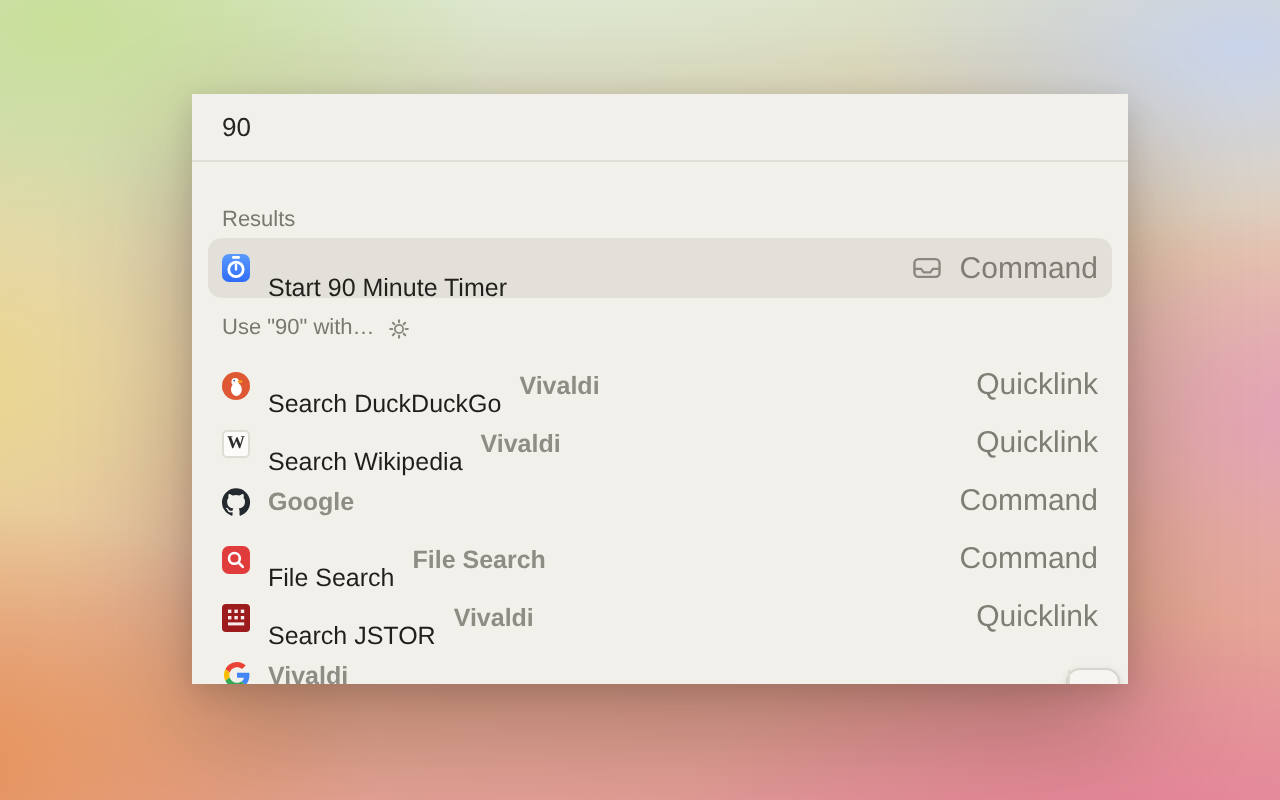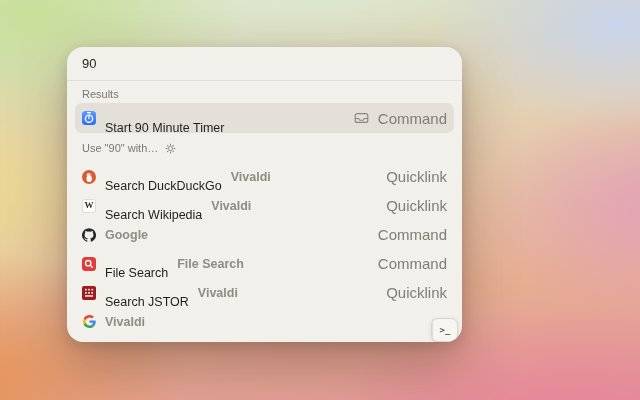--- a/index.html
+++ b/index.html
@@ -10,34 +10,34 @@
       radial-gradient(55% 50% at 88% 110%, rgba(231,128,152,.95), rgba(231,128,152,0) 68%),
       radial-gradient(45% 42% at 104% 52%, rgba(226,158,188,.9), rgba(226,158,188,0) 65%),
       radial-gradient(42% 38% at 97% 6%, rgba(200,212,238,.95), rgba(200,212,238,0) 70%),
       radial-gradient(52% 48% at -6% 95%, rgba(229,143,84,.95), rgba(229,143,84,0) 68%),
       radial-gradient(42% 50% at -5% 48%, rgba(236,215,138,.95), rgba(236,215,138,0) 66%),
       radial-gradient(48% 44% at 5% 3%, rgba(199,223,150,.92), rgba(199,223,150,0) 70%),
       radial-gradient(60% 42% at 45% -10%, rgba(223,236,215,.95), rgba(223,236,215,0) 72%),
       linear-gradient(170deg,#d6e2c4 0%,#e4d2b4 38%,#e7af92 72%,#e2969c 100%);
   }
 
-  .panel{position:absolute;left:67px;top:47px;width:395px;height:295px;
-    background:#f2f0eb;border-radius:16px;overflow:hidden;
+  .panel{position:absolute;left:96px;top:47px;width:468px;height:295px;
+    background:#f2f0eb;border-radius:0;overflow:hidden;
     box-shadow:0 24px 55px rgba(70,35,30,.35),0 4px 14px rgba(0,0,0,.14);}
 
   .search-row{height:33px;display:flex;align-items:center;padding:0 15px;
     border-bottom:1px solid #e1ded7;}
   .search-row input{border:none;outline:none;background:transparent;width:100%;
     font-family:"Liberation Sans",sans-serif;font-size:13px;font-weight:500;color:#262521;padding:0;}
 
   .body{padding:0 8px;position:relative;height:calc(100% - 34px);box-sizing:border-box;}
 
   .section-label{height:18px;display:flex;align-items:center;gap:7px;padding:0 7px;
     font-size:11px;color:#7b786f;}
-  .sec-0 .section-label{margin-top:4px;}
+  .sec-0 .section-label{margin-top:20px;}
   .sec-1 .section-label{margin-top:6px;}
   .sec-1 .rows{margin-top:5px;}
 
   .row{height:29px;display:flex;align-items:center;gap:9px;padding:0 7px;
     border-radius:7px;font-size:12.5px;white-space:nowrap;}
   .row.selected{height:30px;background:#e3e0da;}
   .title{color:#201f1b;font-weight:500;margin-top:19px;}
   .subtitle{color:#8f8c84;font-weight:700;}
   .spacer{flex:1;}
   .accessory{color:#807d75;font-size:15px;}

